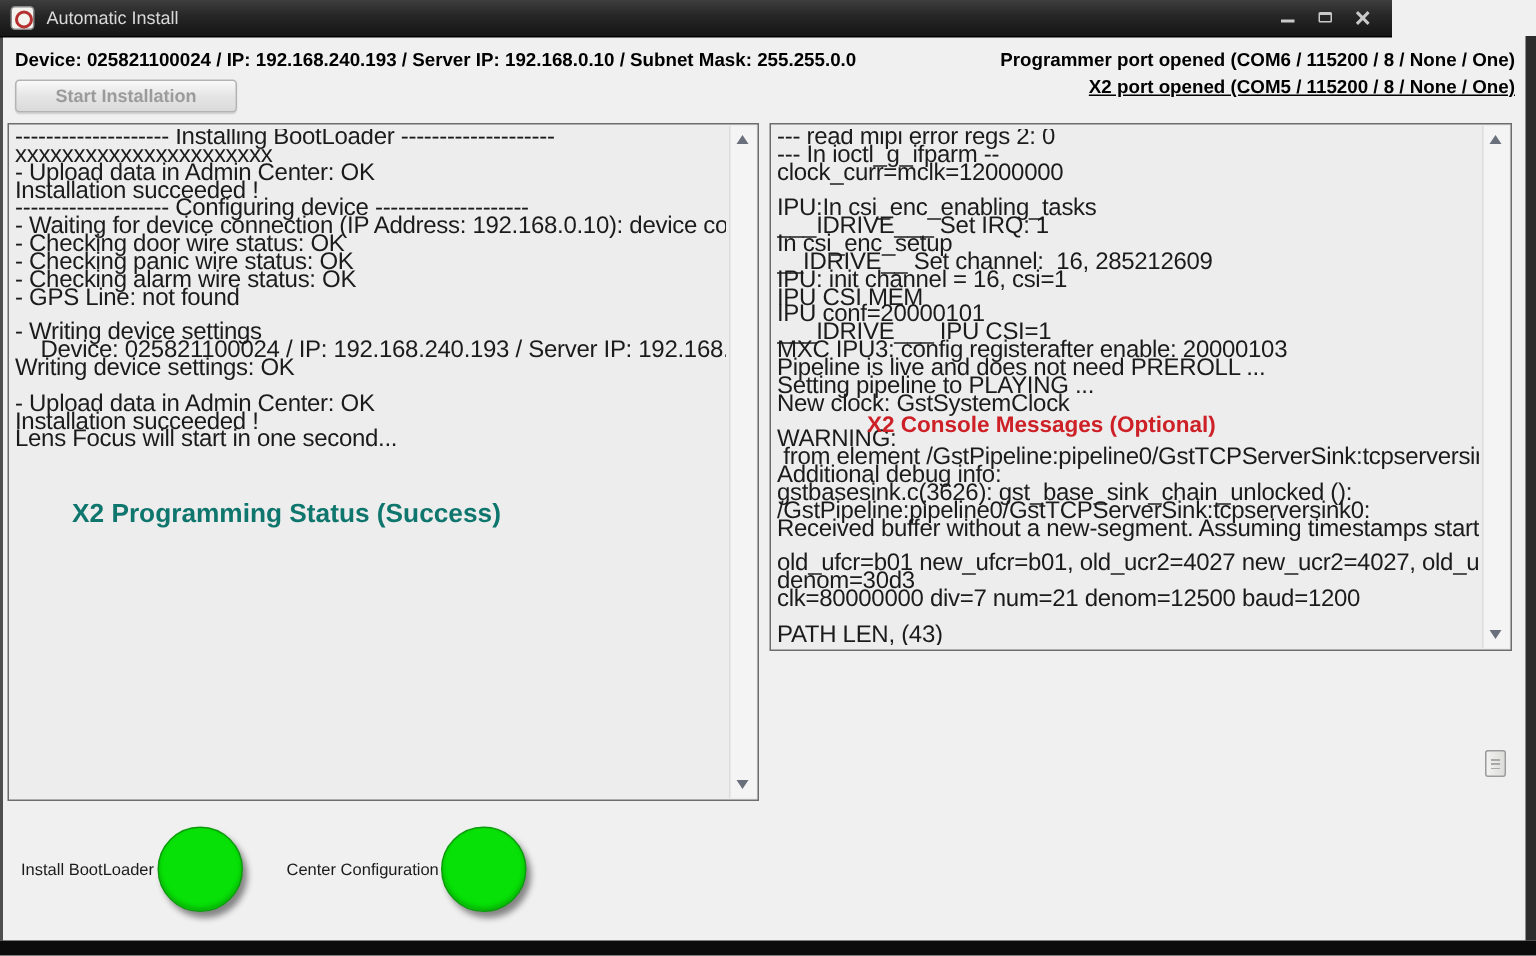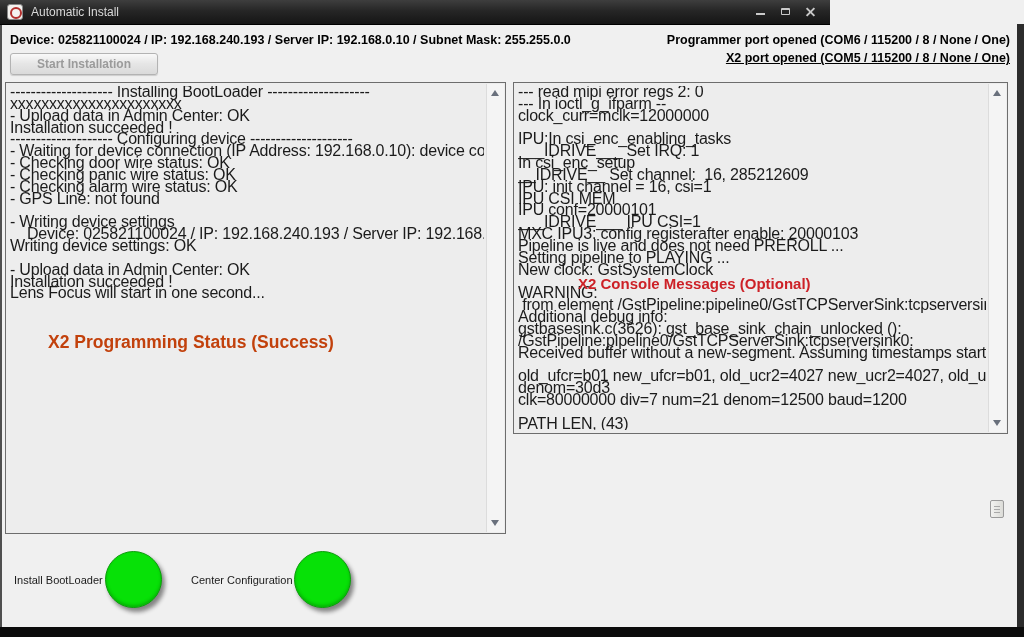--- a/index.html
+++ b/index.html
@@ -3,21 +3,21 @@
 <meta charset="utf-8">
 <style>
   html,body{margin:0;padding:0;}
   body{
     width:1024px;height:637px;position:relative;overflow:hidden;
     background:#f0f0f0;font-family:"Liberation Sans","DejaVu Sans",sans-serif;
     -webkit-font-smoothing:antialiased;
   }
   
   .titlebar{
-    position:absolute;left:0;top:0;width:830px;height:24px;
+    position:absolute;left:0;top:0;width:928px;height:24px;
     background:linear-gradient(#3e3e3e,#262626 45%,#151515);
     border-bottom:1px solid #000;z-index:30;
   }
   .app-icon{
     position:absolute;left:7px;top:4px;width:16px;height:16px;background:#f4f2ef;
     border-radius:3px;border:1px solid #888;box-sizing:border-box;
   }
   .icon-ring{
     position:absolute;left:2px;top:2px;width:8px;height:8px;border:2px solid #b3302e;
     border-radius:50%;
@@ -130,21 +130,21 @@
 - Checking alarm wire status: OK
 - GPS Line: not found
 
 - Writing device settings
     Device: 025821100024 / IP: 192.168.240.193 / Server IP: 192.168.0.10 / Subnet Mask: 255.255.0.0
 Writing device settings: OK
 
 - Upload data in Admin Center: OK
 Installation succeeded !
 Lens Focus will start in one second...</div>
-    <div class="annotation ann-left" style="color: #c2410c;">X2 Programming Status (Success)</div>
+    <div class="annotation ann-left" style="color: #0f766e;">X2 Programming Status (Success)</div>
     <div class="vscroll">
       <div class="sarrow up"></div>
       <div class="sarrow down"></div>
     </div>
   </div>
 
   <div class="panel right">
     <div class="log">--- read mipi error regs 2: 0
 --- In ioctl_g_ifparm --
 clock_curr=mclk=12000000

